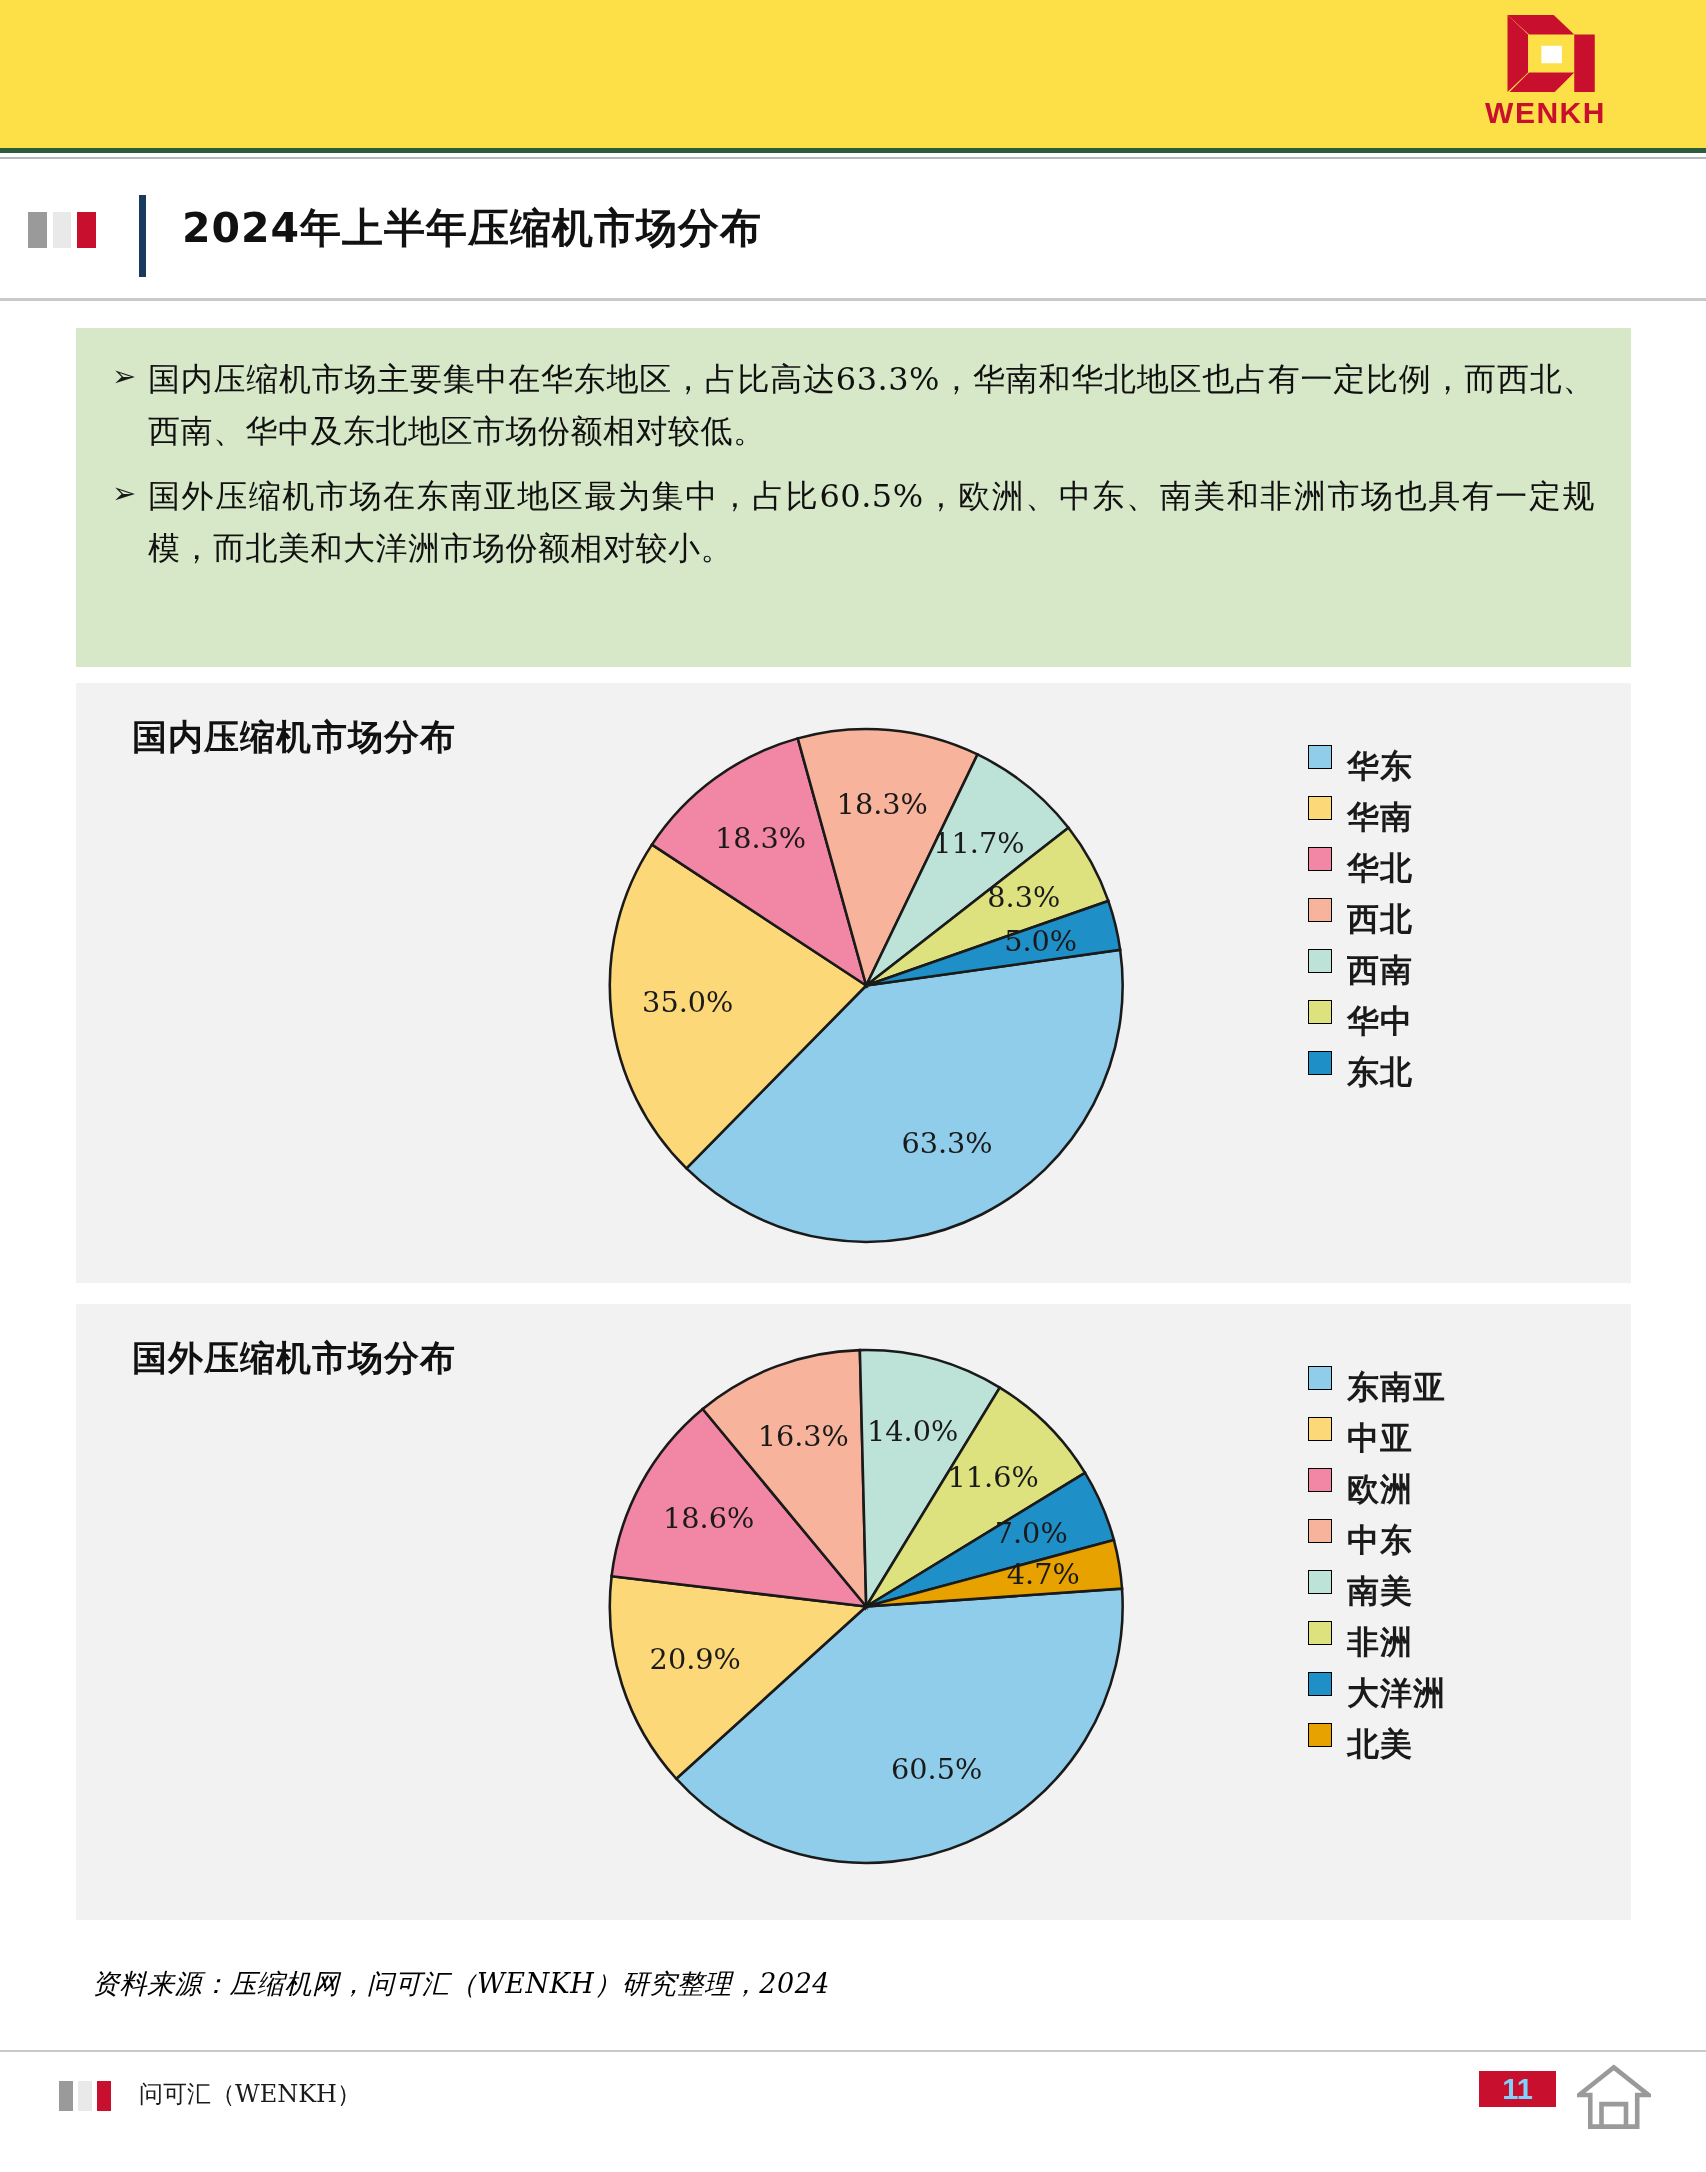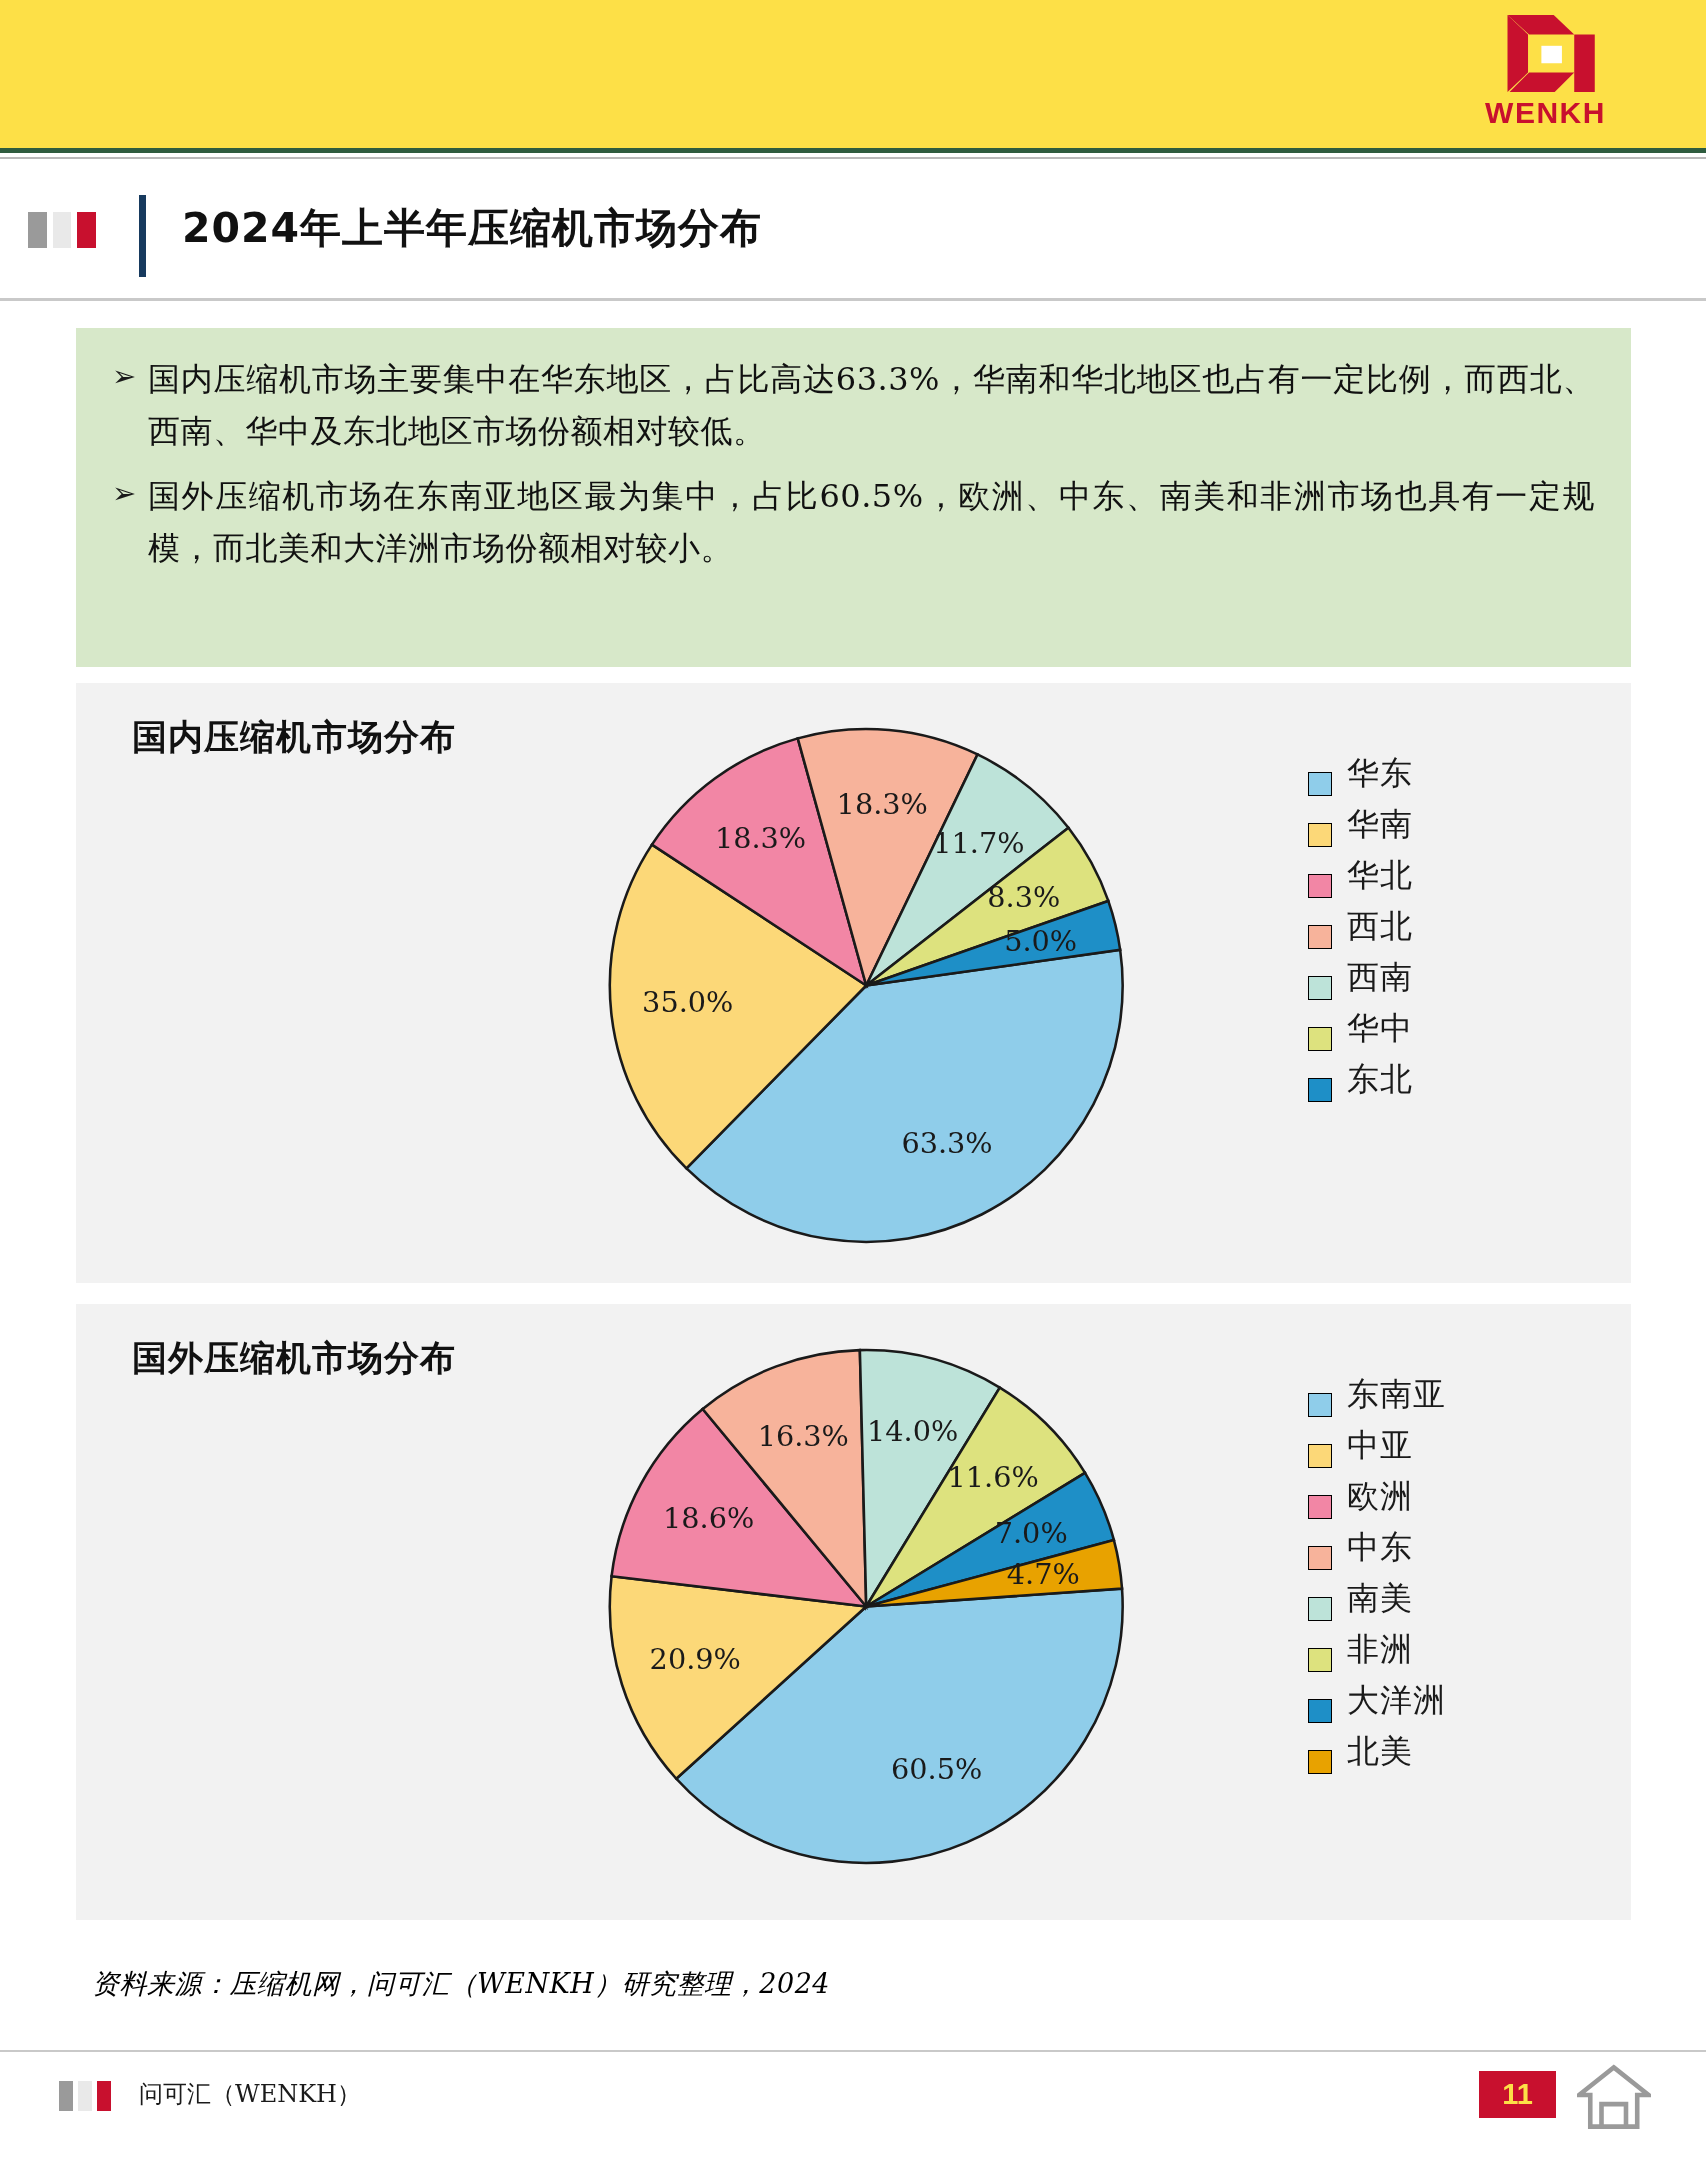--- a/index.html
+++ b/index.html
@@ -164,22 +164,23 @@
   .pie-svg { display: block; }
 
   .legend {
     position: absolute;
     top: 62px;
     left: 1232px;
     width: 287px;
   }
   .legend-item {
     display: flex;
-    align-items: flex-end;
+    align-items: flex-start;
     height: 51px;
+    font-weight: bold;
   }
   .legend-swatch {
     width: 23.6px;
     height: 23.6px;
     border: 1.5px solid #000;
     margin-right: 15.4px;
     flex: 0 0 auto;
   }
   .legend-label {
     font-size: 32px;
@@ -223,23 +224,23 @@
   .footer-brand {
     position: absolute;
     left: 139px; top: 2078px;
     font-size: 24px;
     color: #1a1a1a;
     font-family: "DejaVu Serif", serif;
   }
   .page-badge {
     position: absolute;
     right: 151px; top: 2071px;
-    width: 77px; height: 47px;
+    width: 77px; height: 36px;
     background: #c8102e;
-    color: #fde047;
+    color: #7dd3fc;
     font-size: 29px;
     font-weight: bold;
     display: flex;
     align-items: center;
     justify-content: center;
     font-family: "Liberation Sans", sans-serif;
   }
   .home-icon {
     position: absolute;
     right: 56px; top: 2063px;

